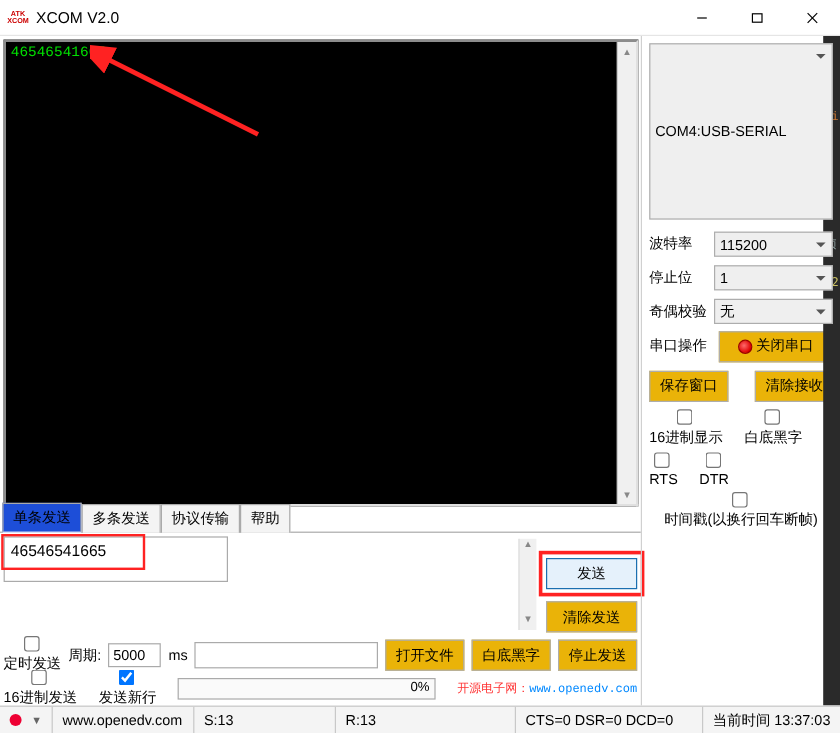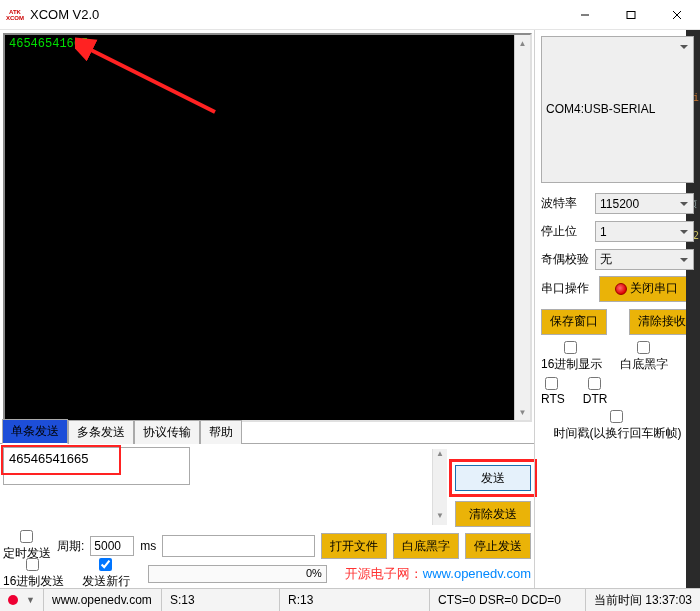--- a/index.html
+++ b/index.html
@@ -44,21 +44,21 @@
 
   .sendrow2 { display:flex; align-items:center; gap:6px; margin-top:6px; height:26px; }
   .chk { display:flex; align-items:center; gap:2px;flex-direction:column; }
   .chk input{ margin:0 2px 0 0; width:13px; height:13px; }
   .num { width:44px; height:20px; border:1px solid #aaa; padding:1px 3px; font-size:12px; }
   .pathbox { flex:1; height:22px; border:1px solid #aaa; background:#fff; }
 
   .sendrow3 { display:flex; align-items:center; gap:18px; margin-top:4px; height:22px; }
   .prog-outer { flex:1; height:18px; border:1px solid #aaa; background:#fafafa; position:relative; }
   .prog-lab { position:absolute; right:4px; top:1px; font-size:11px; }
-  .watermark { color:#f33; font-size:13px; }
+  .watermark { color:#f33; font-size:10px;font-family:Liberation Mono, monospace; }
   .watermark a{ color:#08f; text-decoration:none; }
 
   
   .rp-head { font-size:12px; margin:4px 0 6px 0; }
   .rp-row  { display:flex; align-items:center; margin-bottom:6px; height:22px; }
   .rp-row .lab { width:54px; font-size:12px; }
   .sel { flex:1; height:21px; border:1px solid #adadad; background:#efefef; font-size:12px; padding:1px 14px 1px 4px; position:relative; display:flex; align-items:center; }
   .sel::after{ content:""; position:absolute; right:5px; top:8px; border:4px solid transparent; border-top-color:#555; }
   .rp-ops { display:flex; align-items:center; gap:4px; margin-bottom:8px; height:24px; }
   .rec-ic { width:12px; height:12px; border-radius:50%; background:radial-gradient(circle at 40% 40%, #ff6a6a, #d00 70%); display:inline-block; margin-right:3px; border:1px solid #900;}

